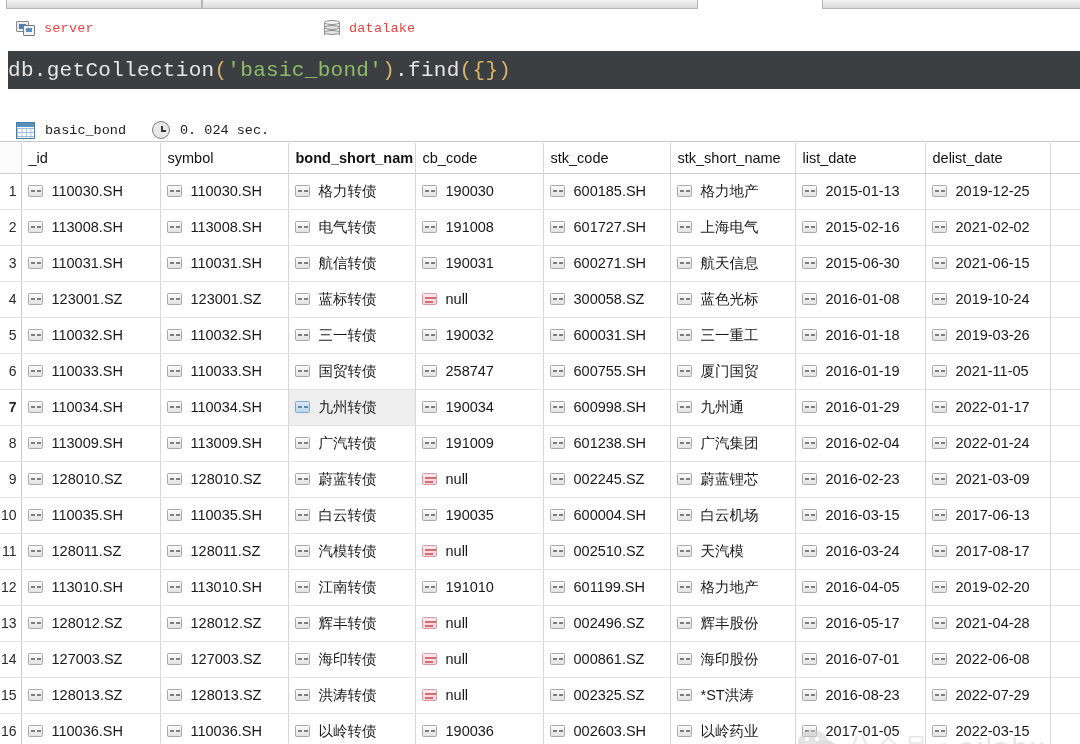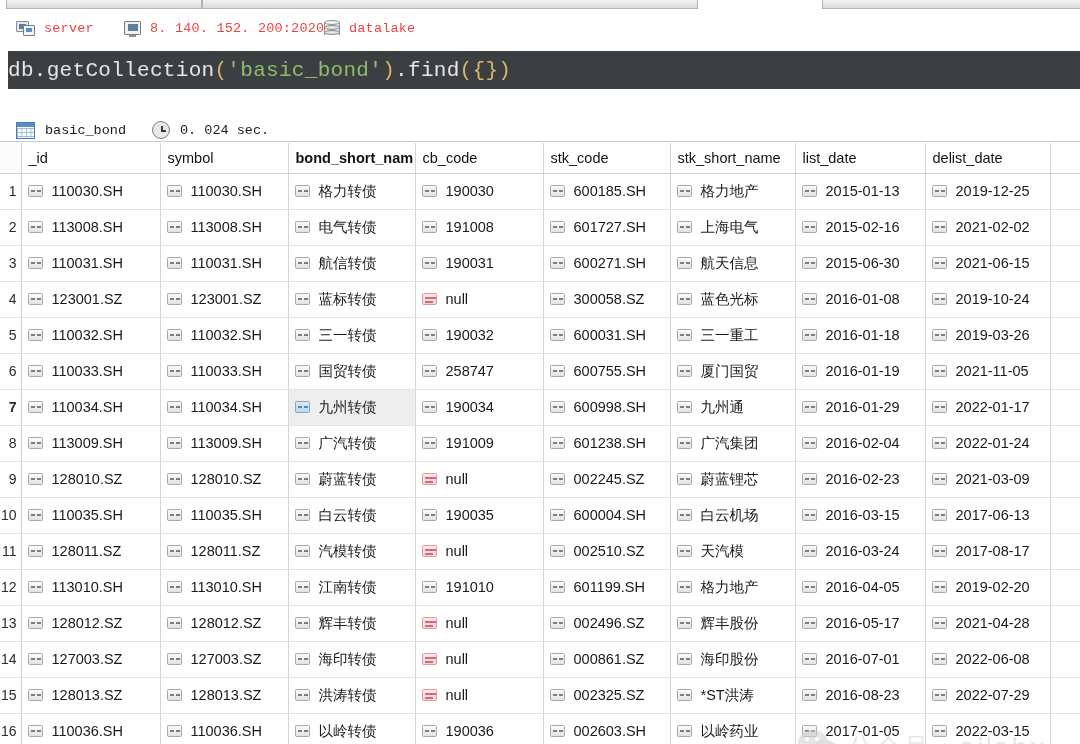--- a/index.html
+++ b/index.html
@@ -279,27 +279,20 @@
 <div id="conn-bar">
 
   <div class="conn-item" id="conn-server">
     <span class="ico-server">
       <span class="m1"></span>
         <span class="m2"></span>
     </span>
     <span class="conn-label">server</span>
   </div>
 
-  <div class="conn-item" id="conn-host">
-    <span class="ico-monitor">
-      <span class="scr"></span>
-        <span class="stand"></span>
-    </span>
-    <span class="conn-label">8. 140. 152. 200:2020</span>
-  </div>
 
   <div class="conn-item" id="conn-db">
     <span class="ico-db">
       <span class="bd"></span>
         <span class="r r3"></span>
         <span class="r r2"></span>
         <span class="r r1"></span>
     </span>
     <span class="conn-label">datalake</span>
   </div>

